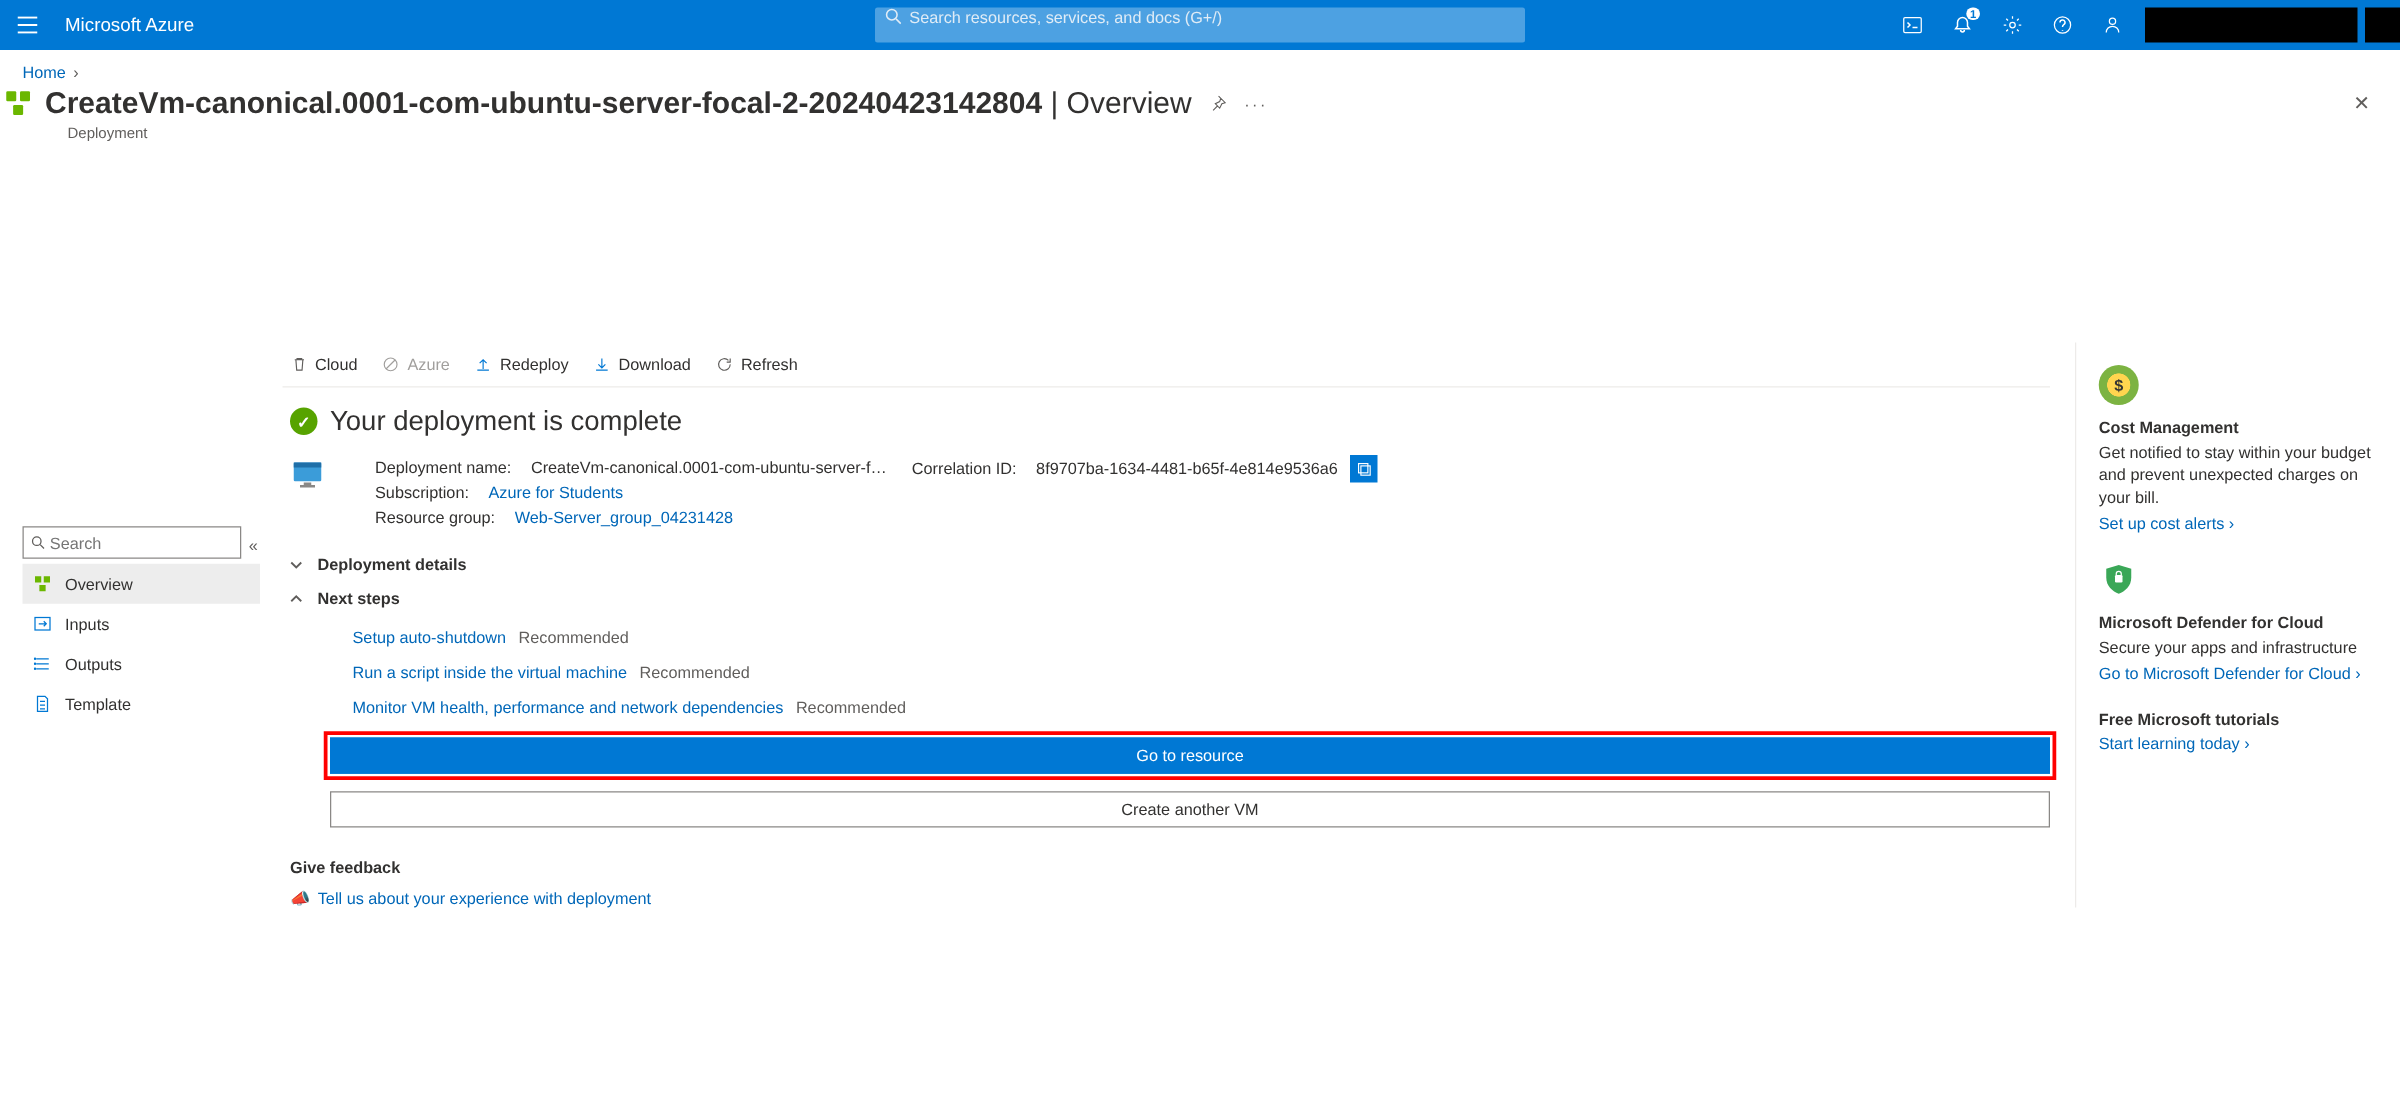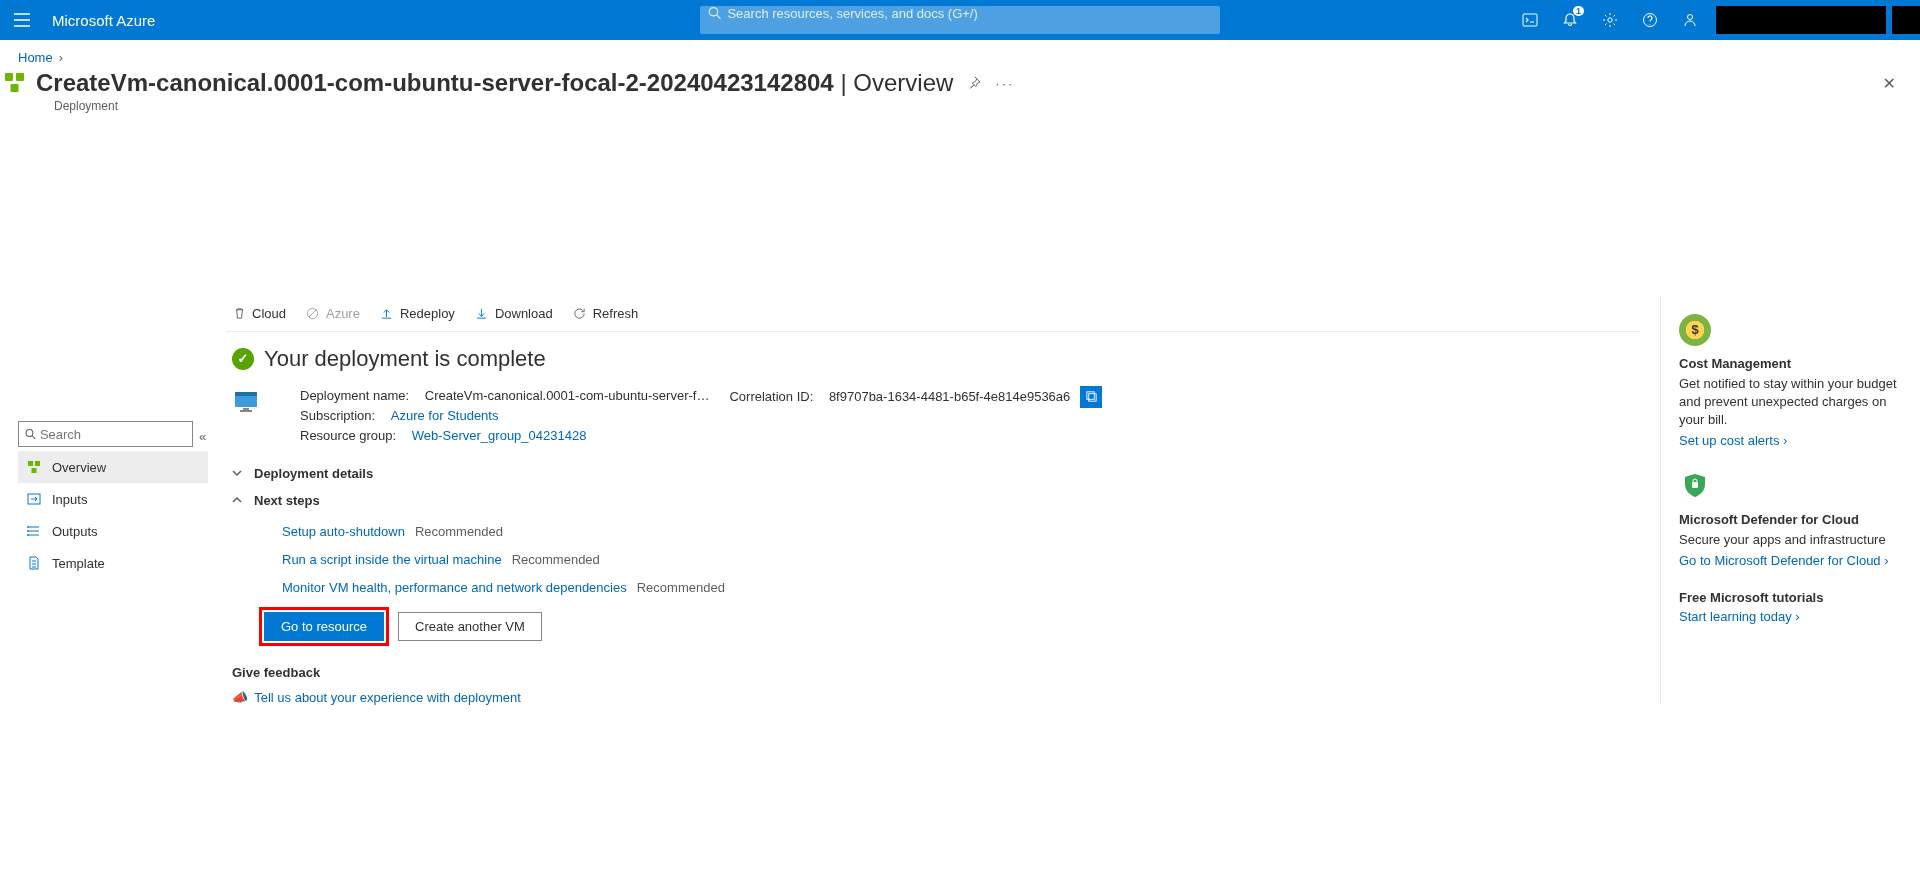--- a/index.html
+++ b/index.html
@@ -68,21 +68,21 @@
 .copy-btn { width:22px; height:22px; background:#0078d4; display:inline-flex; align-items:center; justify-content:center; margin-left:4px; cursor:pointer;}
 
 
 .exp { display:flex; align-items:center; gap:10px; font-size:13px; font-weight:600; color:#323130; padding:6px 6px; cursor:pointer; }
 .exp .chevicon { width:12px; }
 .next-list { margin-left:56px; margin-top:4px; margin-bottom:10px; }
 .next-row { font-size:13px; line-height:28px; }
 .next-row a { color:#0067b8; text-decoration:none; }
 .next-row .rec { color:#605e5c; margin-left:10px; }
 
-.btnrow { margin-left:38px; margin-top:6px; display:flex; gap:14px; }
+.btnrow { margin-left:38px; margin-top:6px; display:flex; gap:14px;flex-direction:column; }
 .btn-primary { background:#0078d4; color:#fff; border:1px solid #0078d4; padding:6px 16px; font-size:13px; cursor:pointer; }
 .btn-secondary { background:#fff; color:#323130; border:1px solid #8a8886; padding:6px 16px; font-size:13px; cursor:pointer; }
 .highlight-ring { outline: 3px solid #ff0000; outline-offset: 2px; }
 
 .feedback-h { font-weight:600; margin-left:6px; margin-top:24px; margin-bottom:10px; font-size:13px;}
 .feedback-link { margin-left:6px; font-size:13px; }
 .feedback-link a { color:#0067b8; text-decoration:none; }
 .feedback-link .ficon { margin-right:6px; color:#0067b8; }
 
 

